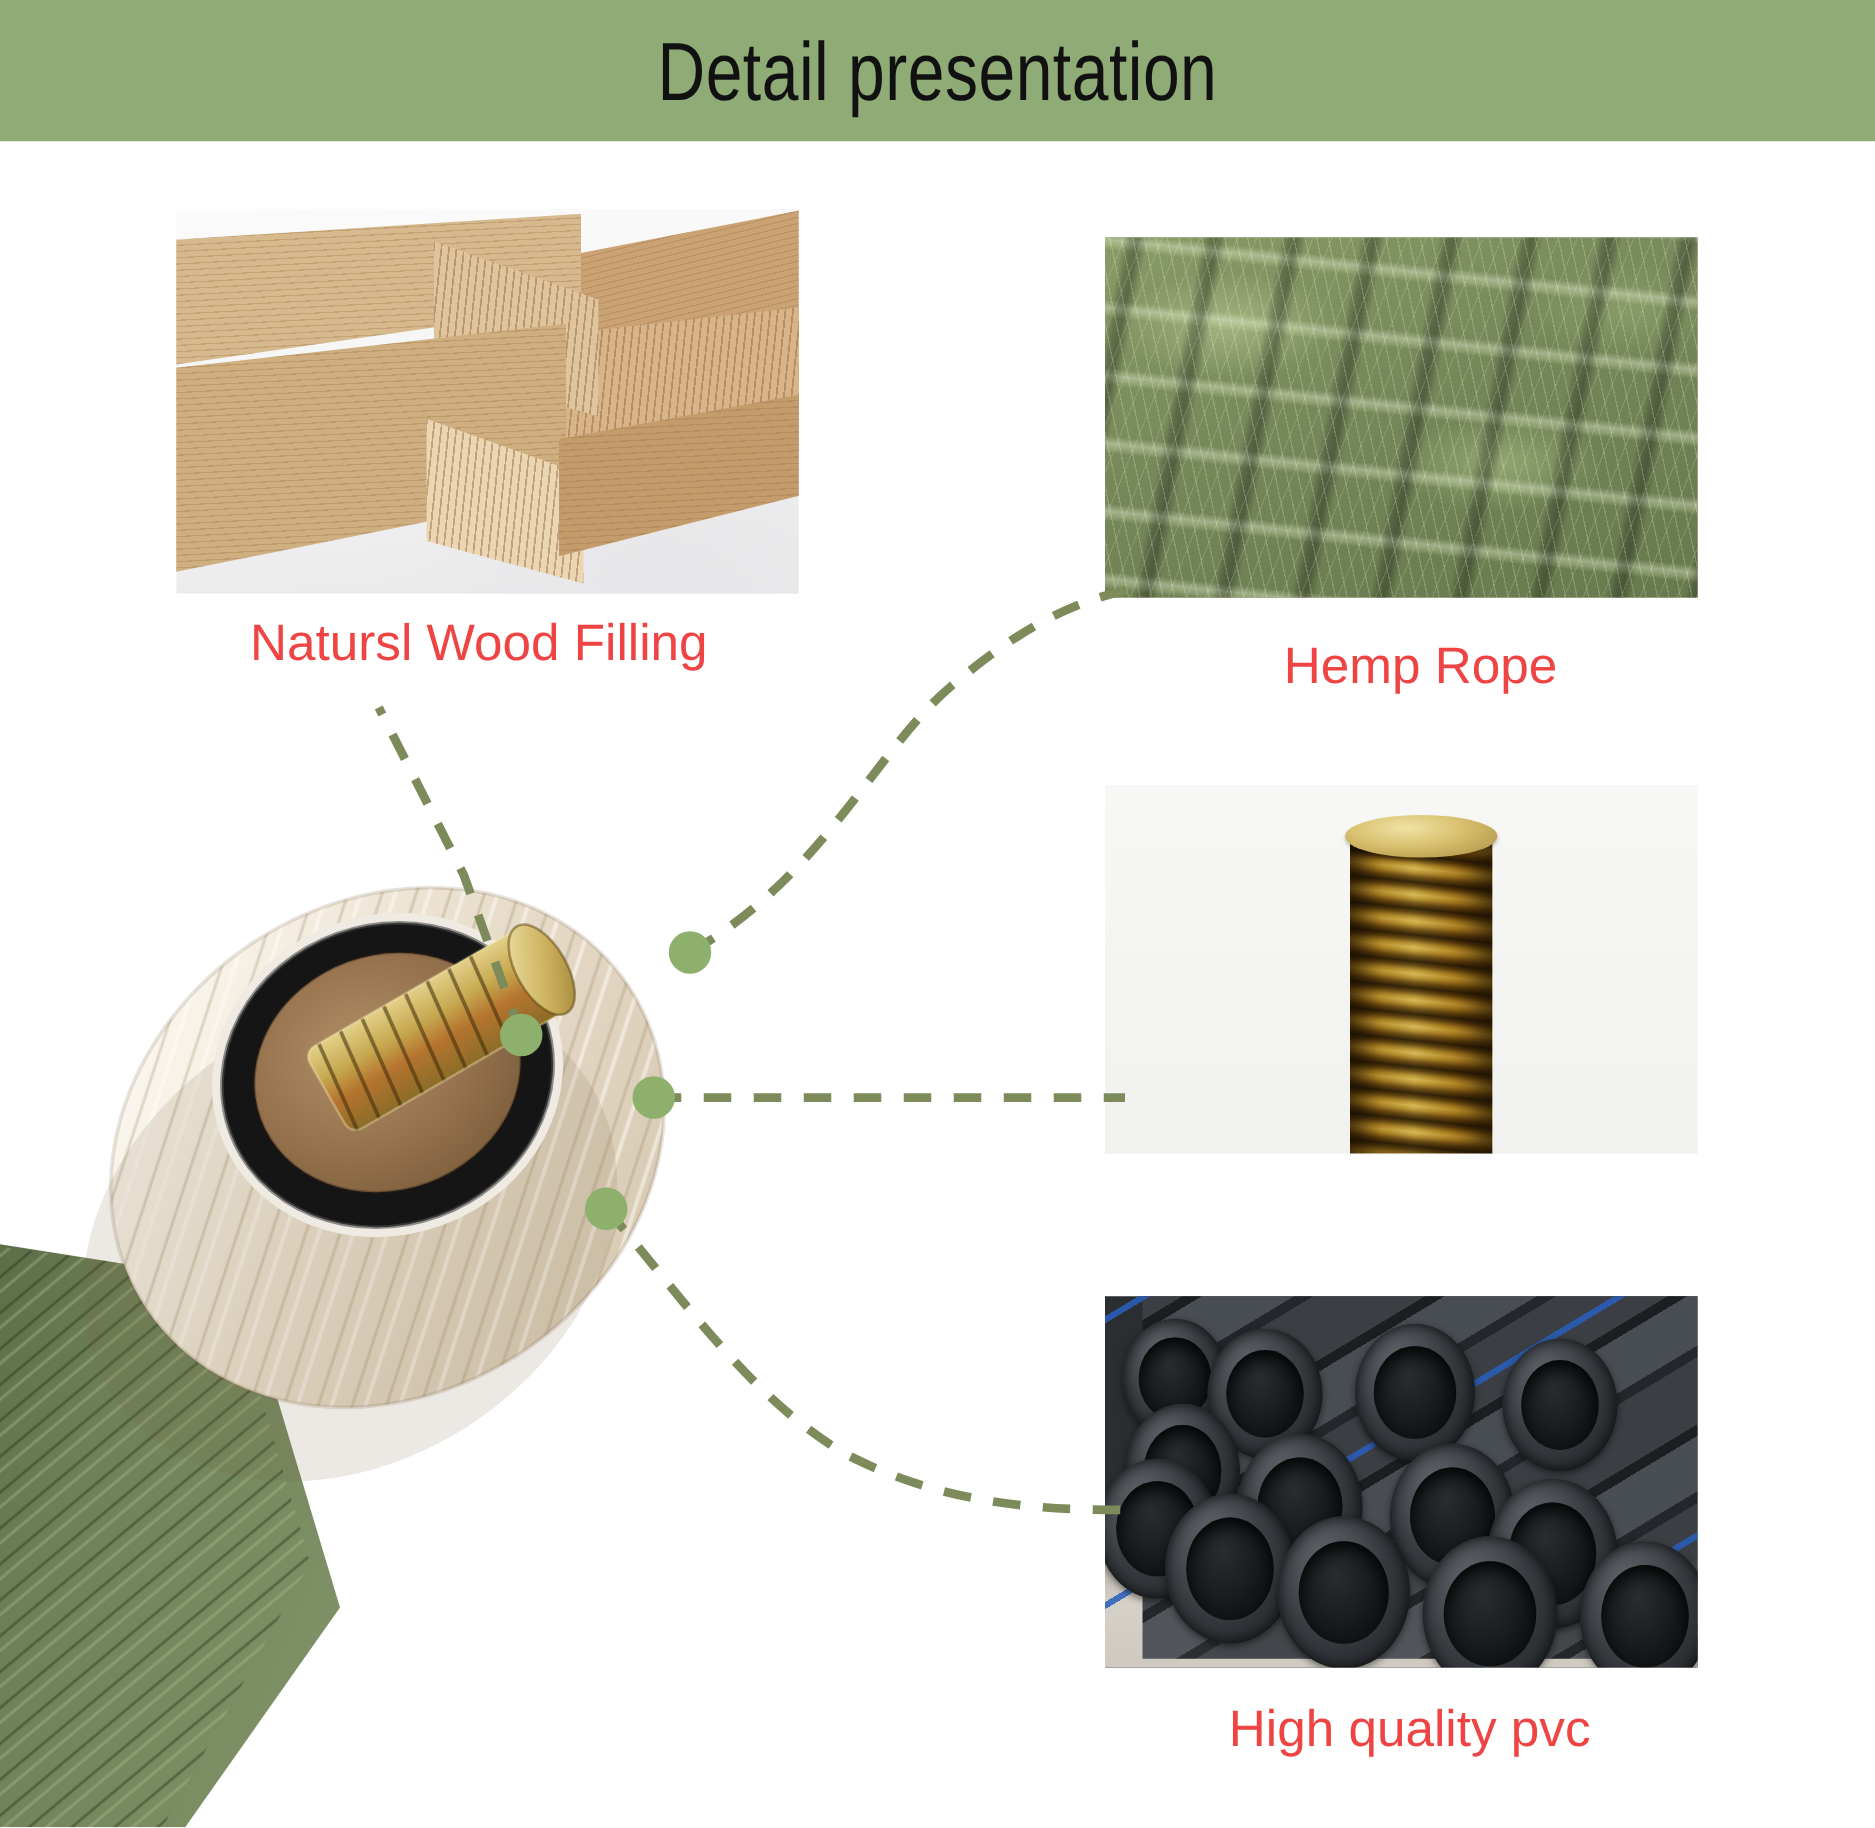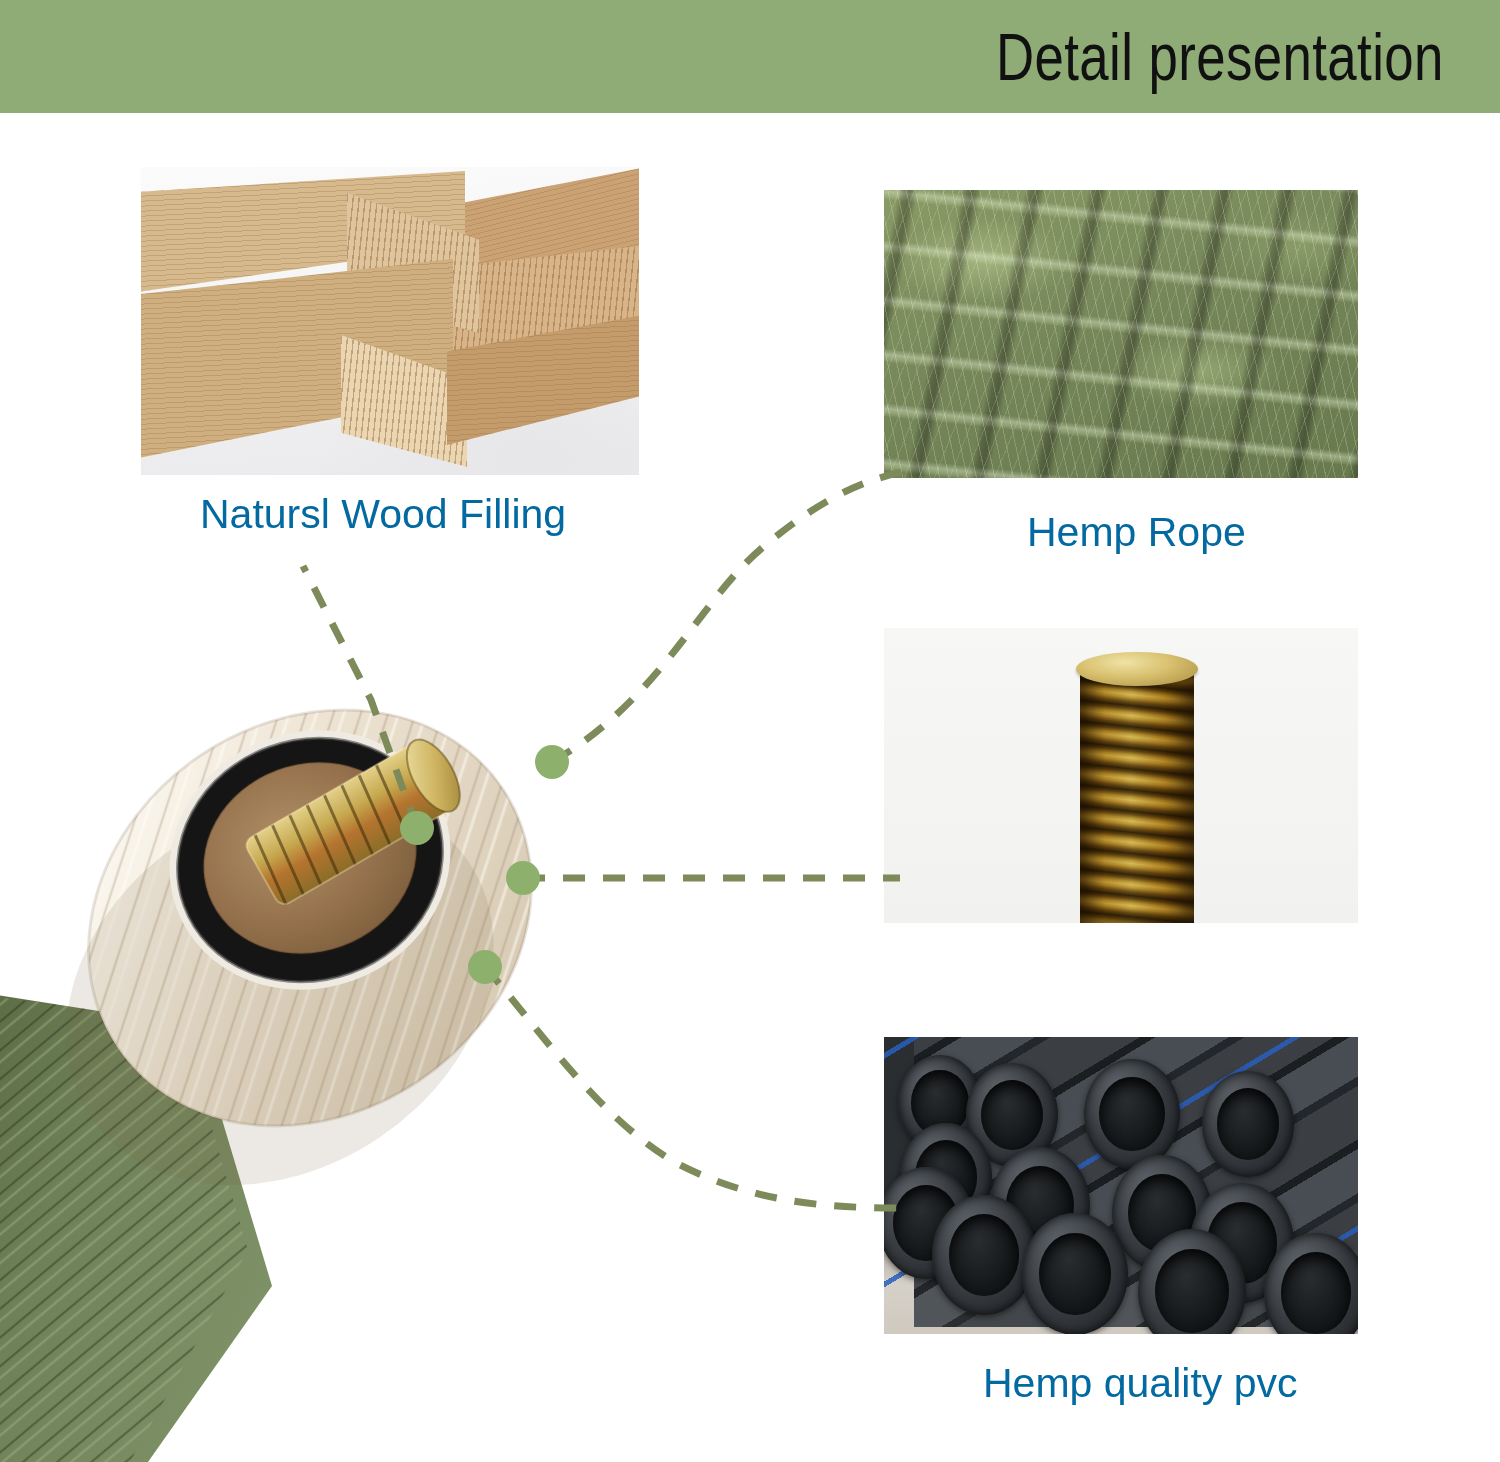--- a/index.html
+++ b/index.html
@@ -11,21 +11,21 @@
     position:relative;
     width:1500px;height:1462px;
     background:#ffffff;
     overflow:hidden;
   }
 
   
   .banner{
     position:absolute;left:0;top:0;width:1500px;height:113px;
     background:#8FAB76;
-    display:flex;align-items:center;justify-content:flex-end;
+    display:flex;align-items:center;justify-content:center;
   }
   .banner-title{
     font-size:66px;
     font-weight:400;
     color:#111111;
     letter-spacing:0.5px;
     line-height:1;
     transform:scaleX(0.80);
     transform-origin:center center;
     white-space:nowrap;
@@ -137,21 +137,21 @@
   .pipe::after{
     content:"";position:absolute;left:16%;top:16%;width:68%;height:68%;
     border-radius:50%;
     background:radial-gradient(ellipse at 42% 32%, #2a2d30 0%, #15181a 60%, #0b0d0e 100%);
     box-shadow:inset 0 6px 14px rgba(0,0,0,0.9);
   }
 
   
   .caption{
     position:absolute;
-    color:#0369a1;
+    color:#ef4444;
     font-size:41px;
     font-weight:400;
     white-space:nowrap;
     line-height:1;
   }
   #cap-wood{left:200px;top:494px;}
   #cap-rope{left:1027px;top:512px;}
   #cap-screw{left:960px;top:963px;}
   #cap-pvc{left:983px;top:1363px;}
 
@@ -357,15 +357,15 @@
     <path d="M485 967 C 540 1030, 600 1120, 678 1164 C 760 1206, 840 1208, 906 1208" fill="none" stroke="#7D8A5A" stroke-width="7" stroke-dasharray="22 18" stroke-linecap="butt"></path>
   </svg>
 
   <div class="dot" id="dot-wood"></div>
   <div class="dot" id="dot-rope"></div>
   <div class="dot" id="dot-screw"></div>
   <div class="dot" id="dot-pvc"></div>
 
   <div class="caption" id="cap-wood">Natursl Wood Filling</div>
   <div class="caption" id="cap-rope">Hemp Rope</div>
-  <div class="caption" id="cap-pvc">Hemp quality pvc</div>
+  <div class="caption" id="cap-pvc">High quality pvc</div>
 
 </div>
 
 </body></html>

